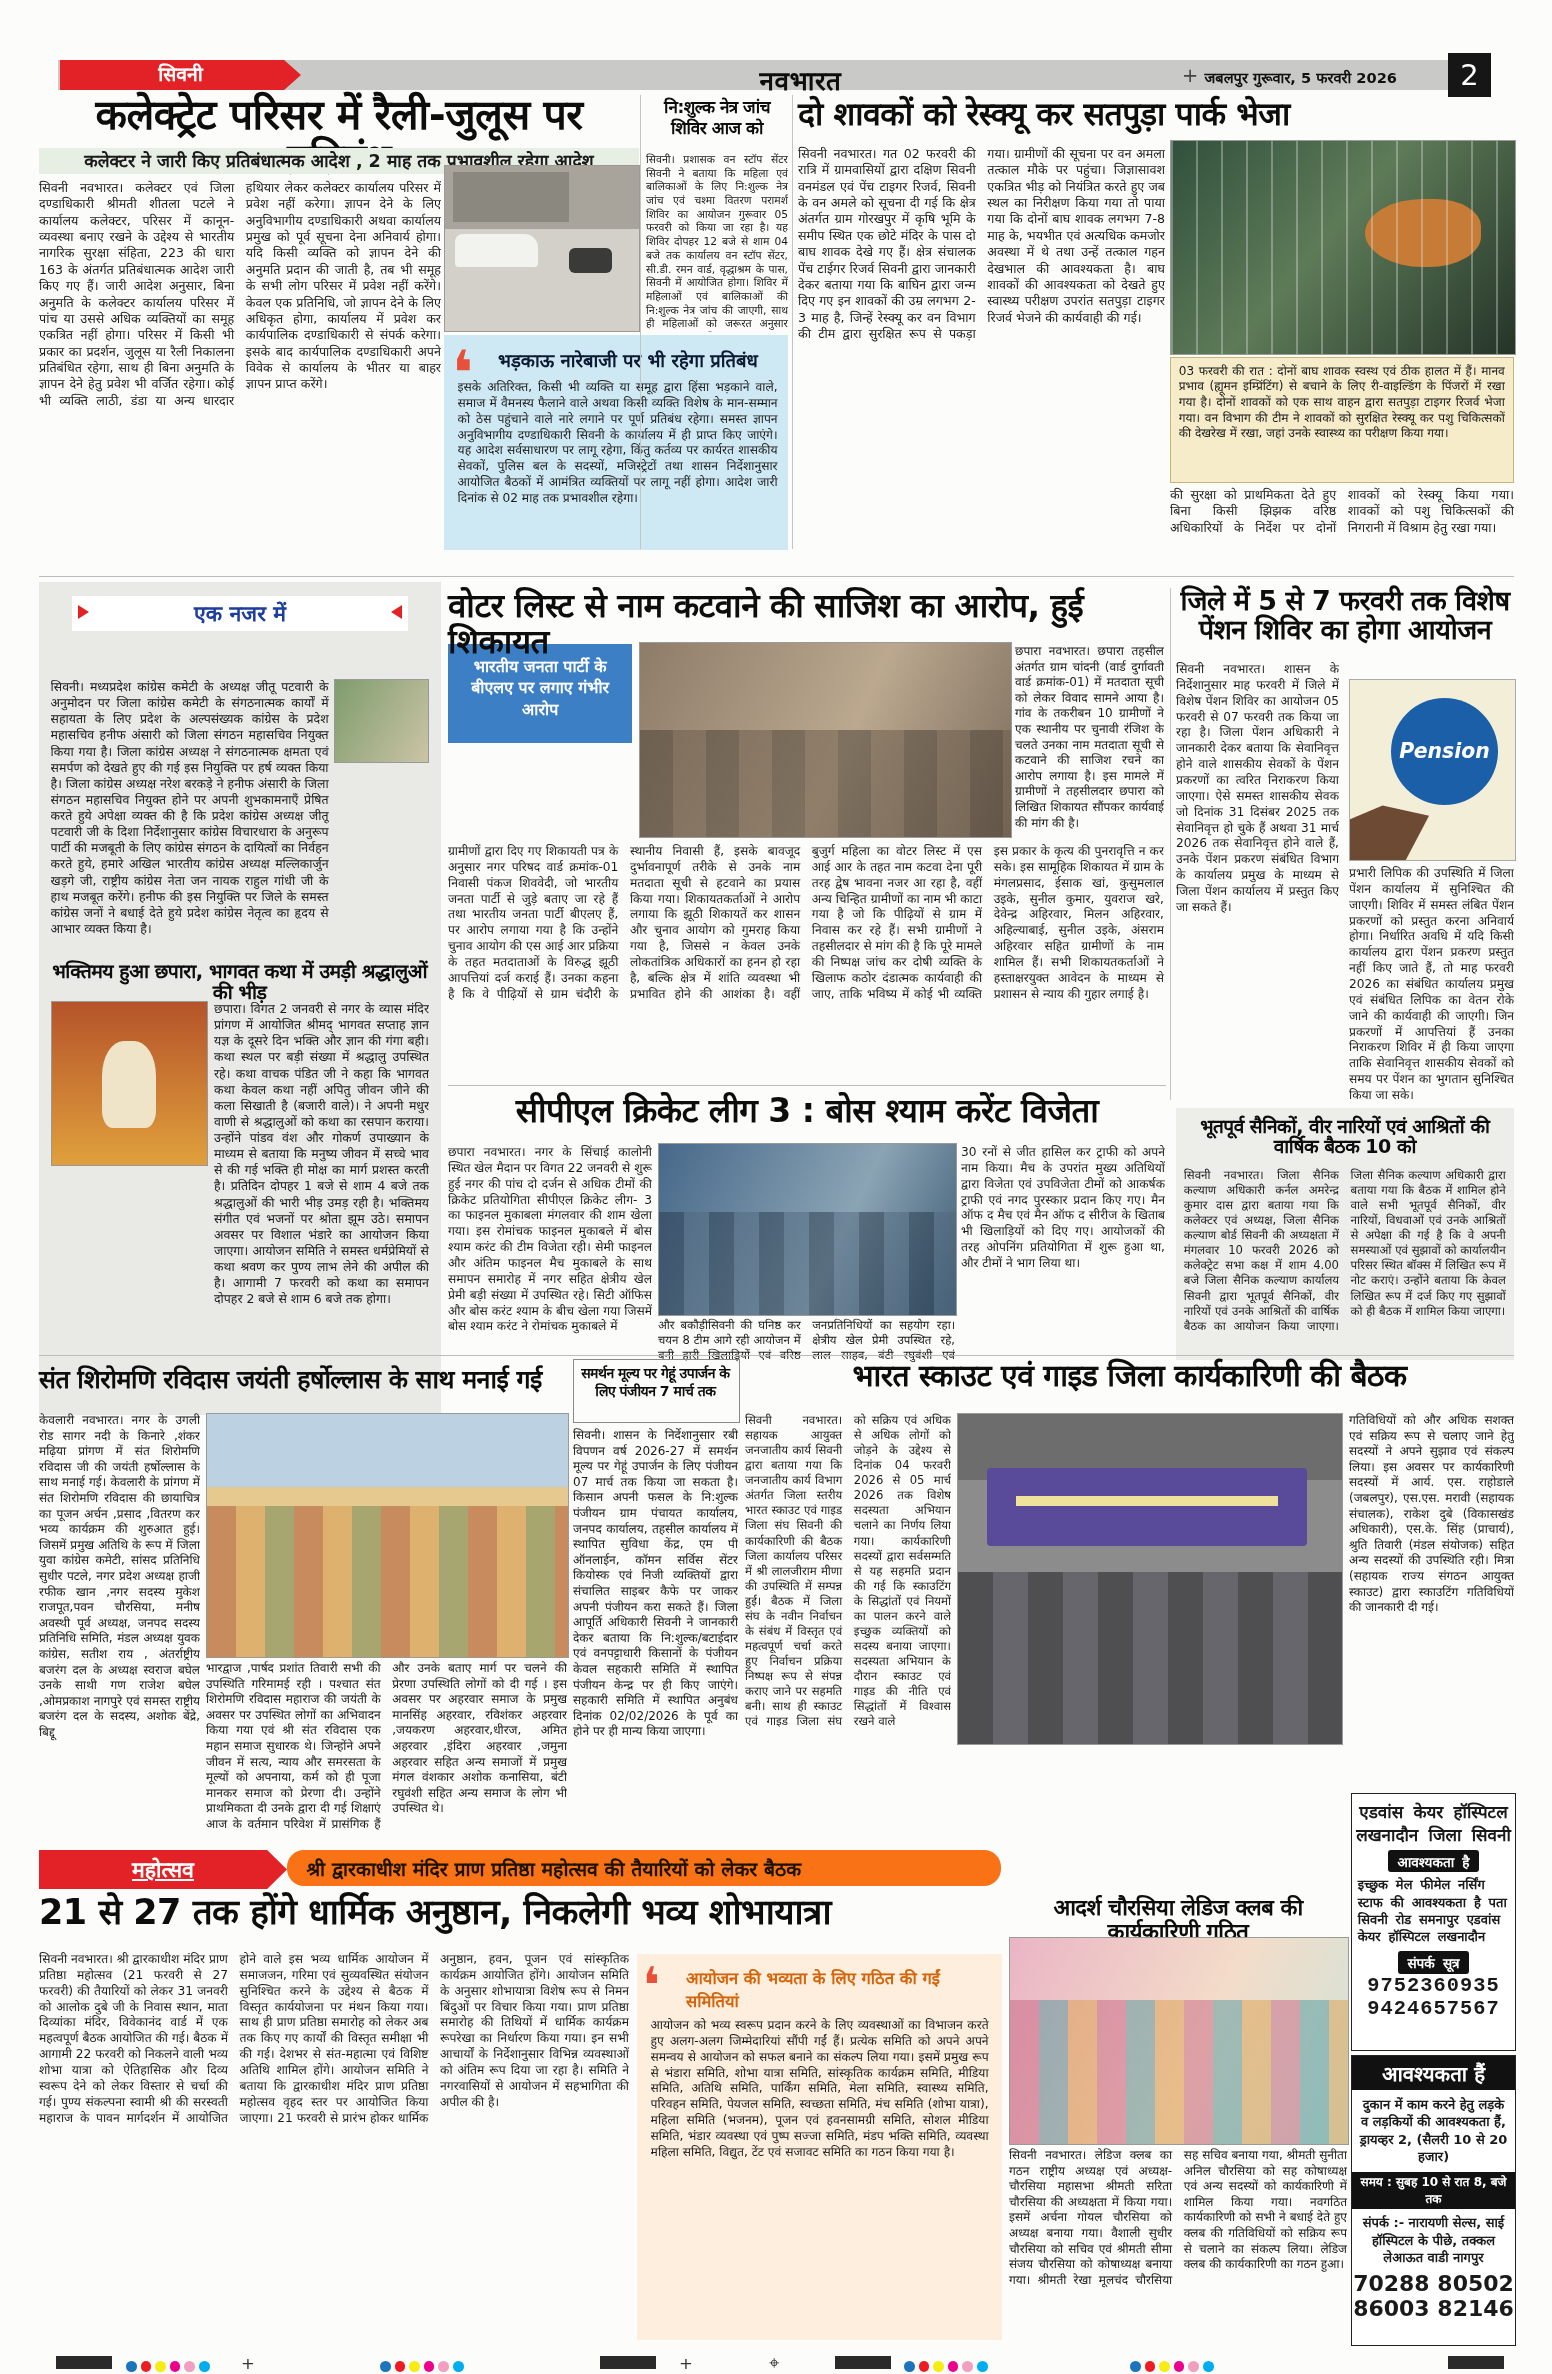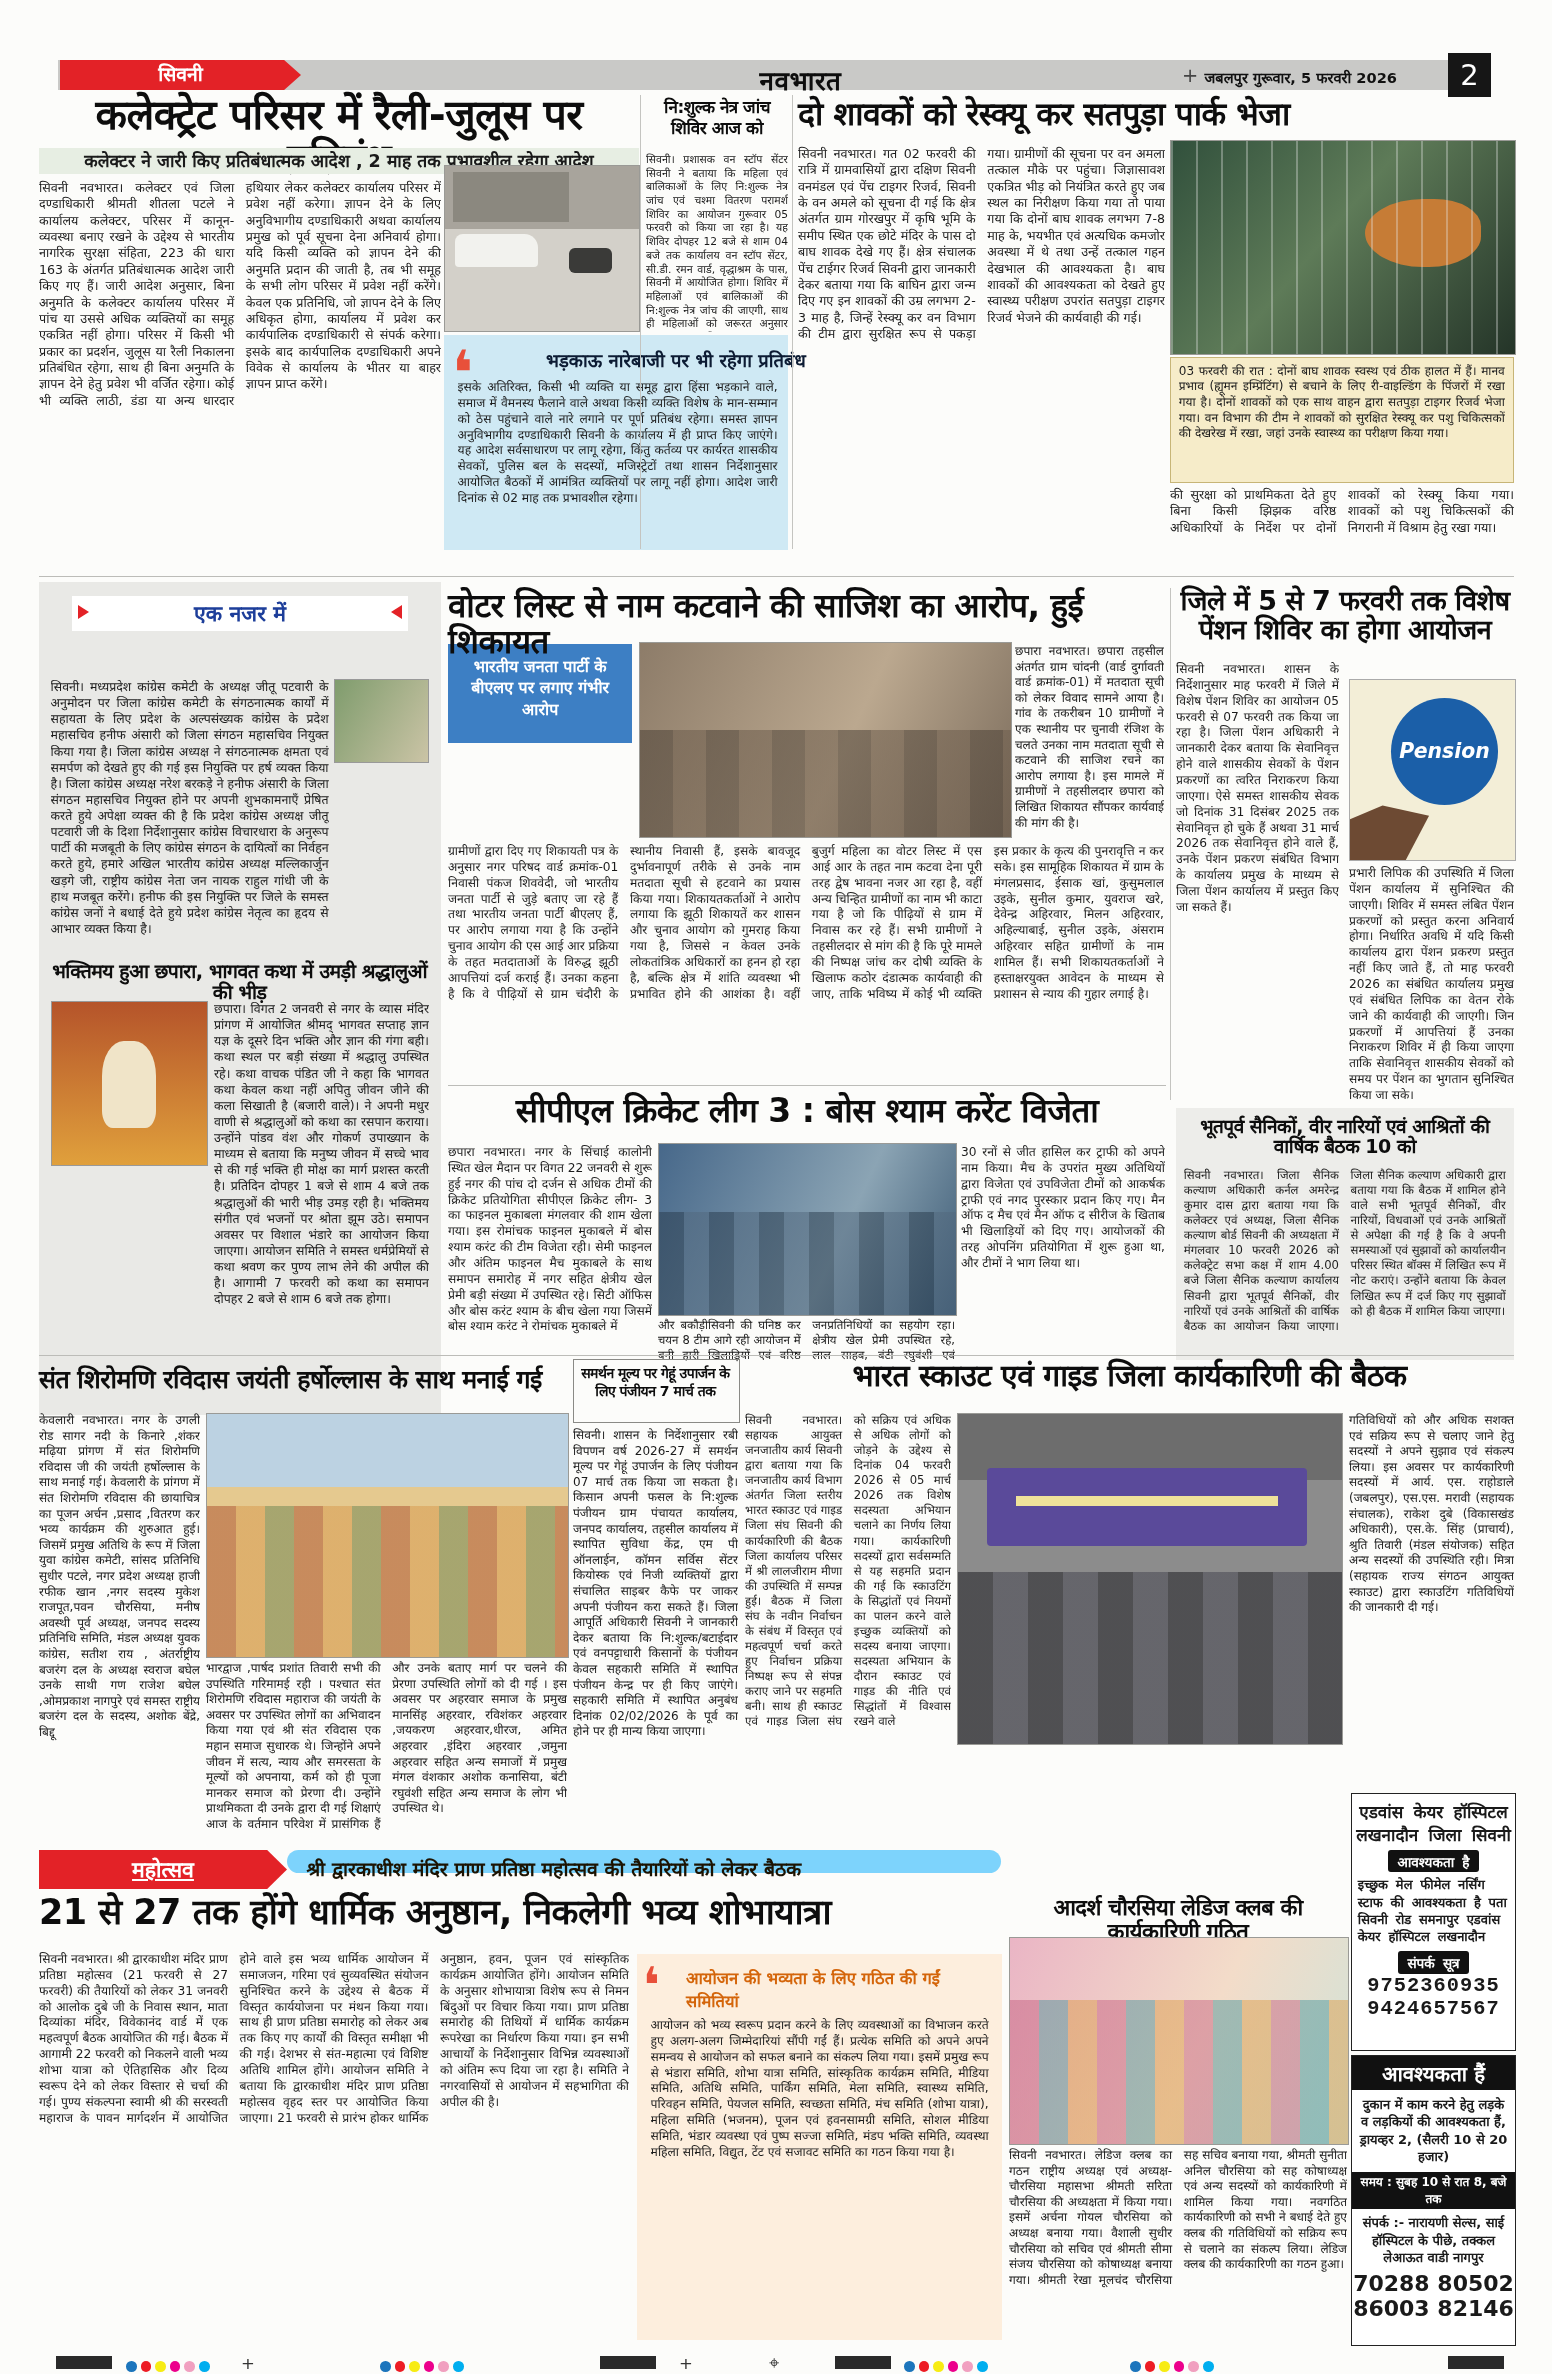--- a/index.html
+++ b/index.html
@@ -37,21 +37,21 @@
   <div class="a hl ctr" style="left:39px;top:93px;width:600px;font-size:41px;">कलेक्ट्रेट परिसर में रैली-जुलूस पर प्रतिबंध</div>
   <div class="a ctr" style="left:39px;top:148px;width:600px;height:26px;background:#e7eee3;font-size:17.5px;font-weight:700;line-height:26px;">कलेक्टर ने जारी किए प्रतिबंधात्मक आदेश , 2 माह तक प्रभावशील रहेगा आदेश</div>
   <div class="a bt bt2" style="left:39px;top:180px;width:402px;height:369px;">सिवनी नवभारत। कलेक्टर एवं जिला दण्डाधिकारी श्रीमती शीतला पटले ने कार्यालय कलेक्टर, परिसर में कानून-व्यवस्था बनाए रखने के उद्देश्य से भारतीय नागरिक सुरक्षा संहिता, 223 की धारा 163 के अंतर्गत प्रतिबंधात्मक आदेश जारी किए गए हैं। जारी आदेश अनुसार, बिना अनुमति के कलेक्टर कार्यालय परिसर में पांच या उससे अधिक व्यक्तियों का समूह एकत्रित नहीं होगा। परिसर में किसी भी प्रकार का प्रदर्शन, जुलूस या रैली निकालना प्रतिबंधित रहेगा, साथ ही बिना अनुमति के ज्ञापन देने हेतु प्रवेश भी वर्जित रहेगा। कोई भी व्यक्ति लाठी, डंडा या अन्य धारदार हथियार लेकर कलेक्टर कार्यालय परिसर में प्रवेश नहीं करेगा। ज्ञापन देने के लिए अनुविभागीय दण्डाधिकारी अथवा कार्यालय प्रमुख को पूर्व सूचना देना अनिवार्य होगा। यदि किसी व्यक्ति को ज्ञापन देने की अनुमति प्रदान की जाती है, तब भी समूह के सभी लोग परिसर में प्रवेश नहीं करेंगे। केवल एक प्रतिनिधि, जो ज्ञापन देने के लिए अधिकृत होगा, कार्यालय में प्रवेश कर कार्यपालिक दण्डाधिकारी से संपर्क करेगा। इसके बाद कार्यपालिक दण्डाधिकारी अपने विवेक से कार्यालय के भीतर या बाहर ज्ञापन प्राप्त करेंगे।</div>
   <div class="a photo" style="left:444px;top:165px;width:194px;height:165px;background:linear-gradient(#a8a49c 0 38%,#d3d0c9 38% 100%);">
     <div style="position:absolute;left:7.8px;top:5.8px;width:116px;height:50px;background:#8b887f;"></div>
     <div style="position:absolute;left:9.7px;top:68px;width:83px;height:33px;background:#f2f2ee;border-radius:7.8px 13.6px 3.9px 3.9px;"></div>
     <div style="position:absolute;left:124px;top:82px;width:43px;height:25px;background:#3a3a38;border-radius:5.8px;"></div>
   </div>
   <div class="a" style="left:444px;top:335px;width:344px;height:215px;background:#cfe9f4;padding:0;">
     <div class="quote" style="position:absolute;left:7.8px;top:13.6px;">❛</div>
-    <div style="position:absolute;left:54px;top:11.6px;width:281px;font-size:18.4px;font-weight:800;color:#0c1b33;margin-left:48px;">भड़काऊ नारेबाजी पर भी रहेगा प्रतिबंध</div>
+    <div style="position:absolute;left:54px;top:11.6px;width:281px;font-size:18.4px;font-weight:800;color:#0c1b33;">भड़काऊ नारेबाजी पर भी रहेगा प्रतिबंध</div>
     <div class="bt" style="position:absolute;left:13.6px;top:45px;width:320px;height:163px;font-size:12.2px;">इसके अतिरिक्त, किसी भी व्यक्ति या समूह द्वारा हिंसा भड़काने वाले, समाज में वैमनस्य फैलाने वाले अथवा किसी व्यक्ति विशेष के मान-सम्मान को ठेस पहुंचाने वाले नारे लगाने पर पूर्ण प्रतिबंध रहेगा। समस्त ज्ञापन अनुविभागीय दण्डाधिकारी सिवनी के कार्यालय में ही प्राप्त किए जाएंगे। यह आदेश सर्वसाधारण पर लागू रहेगा, किंतु कर्तव्य पर कार्यरत शासकीय सेवकों, पुलिस बल के सदस्यों, मजिस्ट्रेटों तथा शासन निर्देशानुसार आयोजित बैठकों में आमंत्रित व्यक्तियों पर लागू नहीं होगा। आदेश जारी दिनांक से 02 माह तक प्रभावशील रहेगा।</div>
   </div>
 
   <div class="a vr" style="left:640px;top:95px;height:454px;"></div>
   <div class="a hl ctr" style="left:646px;top:97px;width:142px;font-size:17px;line-height:1.25;">नि:शुल्क नेत्र जांच शिविर आज को</div>
   <div class="a bt" style="left:646px;top:153px;width:142px;height:179px;font-size:10.7px;line-height:1.28;">सिवनी। प्रशासक वन स्टॉप सेंटर सिवनी ने बताया कि महिला एवं बालिकाओं के लिए नि:शुल्क नेत्र जांच एवं चश्मा वितरण परामर्श शिविर का आयोजन गुरूवार 05 फरवरी को किया जा रहा है। यह शिविर दोपहर 12 बजे से शाम 04 बजे तक कार्यालय वन स्टॉप सेंटर, सी.डी. रमन वार्ड, वृद्धाश्रम के पास, सिवनी में आयोजित होगा। शिविर में महिलाओं एवं बालिकाओं की नि:शुल्क नेत्र जांच की जाएगी, साथ ही महिलाओं को जरूरत अनुसार चश्मा प्रदाय किया जाएगा। इस शिविर का मुख्य उद्देश्य महिलाओं एवं बालिकाओं को नेत्र रोगों से बचाव एवं उपचार हेतु जागरूक करना एवं उन्हें आवश्यक सहयोग उपलब्ध कराना है। अधिक जानकारी के लिए वन स्टॉप सेंटर सिवनी से संपर्क किया जा सकता है।</div>
 
   <div class="a vr" style="left:792px;top:95px;height:454px;"></div>
   <div class="a hl" style="left:798px;top:97px;width:716px;font-size:32px;">दो शावकों को रेस्क्यू कर सतपुड़ा पार्क भेजा</div>
   <div class="a bt bt2" style="left:798px;top:146px;width:367px;height:429px;">सिवनी नवभारत। गत 02 फरवरी की रात्रि में ग्रामवासियों द्वारा दक्षिण सिवनी वनमंडल एवं पेंच टाइगर रिजर्व, सिवनी के वन अमले को सूचना दी गई कि क्षेत्र अंतर्गत ग्राम गोरखपुर में कृषि भूमि के समीप स्थित एक छोटे मंदिर के पास दो बाघ शावक देखे गए हैं। क्षेत्र संचालक पेंच टाईगर रिजर्व सिवनी द्वारा जानकारी देकर बताया गया कि बाघिन द्वारा जन्म दिए गए इन शावकों की उम्र लगभग 2-3 माह है, जिन्हें रेस्क्यू कर वन विभाग की टीम द्वारा सुरक्षित रूप से पकड़ा गया। ग्रामीणों की सूचना पर वन अमला तत्काल मौके पर पहुंचा। जिज्ञासावश एकत्रित भीड़ को नियंत्रित करते हुए जब स्थल का निरीक्षण किया गया तो पाया गया कि दोनों बाघ शावक लगभग 7-8 माह के, भयभीत एवं अत्यधिक कमजोर अवस्था में थे तथा उन्हें तत्काल गहन देखभाल की आवश्यकता है। बाघ शावकों की आवश्यकता को देखते हुए स्वास्थ्य परीक्षण उपरांत सतपुड़ा टाइगर रिजर्व भेजने की कार्यवाही की गई।</div>
@@ -135,21 +135,21 @@
   <div class="a photo" style="left:957px;top:1413px;width:384px;height:330px;background:linear-gradient(#6d6d6d 0 20%,#8c8c8c 20% 100%);">
     <div style="position:absolute;left:29px;top:54px;width:320px;height:78px;background:#5a4a9a;border-radius:3.9px;"></div>
     <div style="position:absolute;left:58px;top:82px;width:262px;height:9.7px;background:#efe29a;"></div>
     <div style="position:absolute;left:0;bottom:0;width:100%;height:52%;background:repeating-linear-gradient(90deg,#2f2f33 0 35px,#51515a 35px 70px);opacity:0.65;"></div>
   </div>
   <div class="a bt" style="left:1349px;top:1413px;width:165px;height:373px;font-size:12px;">गतिविधियों को और अधिक सशक्त एवं सक्रिय रूप से चलाए जाने हेतु सदस्यों ने अपने सुझाव एवं संकल्प लिया। इस अवसर पर कार्यकारिणी सदस्यों में आर्य. एस. राहोडाले (जबलपुर), एस.एस. मरावी (सहायक संचालक), राकेश दुबे (विकासखंड अधिकारी), एस.के. सिंह (प्राचार्य), श्रुति तिवारी (मंडल संयोजक) सहित अन्य सदस्यों की उपस्थिति रही। मित्रा (सहायक राज्य संगठन आयुक्त स्काउट) द्वारा स्काउटिंग गतिविधियों की जानकारी दी गई।</div>
 
   <div class="a" style="left:39px;top:1850px;width:248px;height:39px;background:#e32227;clip-path:polygon(0 0,92% 0,100% 50%,92% 100%,0 100%);text-align:center;">
     <span style="color:#fff;font-weight:800;font-size:21.3px;line-height:39px;text-decoration:underline;">महोत्सव</span>
   </div>
-  <div class="a" style="left:287px;top:1850px;width:714px;height:23px;background:#7dd3fc;border-radius:17px;">
+  <div class="a" style="left:287px;top:1850px;width:714px;height:36px;background:#f97316;border-radius:17px;">
     <span style="display:block;padding-left:19.4px;font-weight:800;font-size:19.4px;line-height:39px;color:#1c1302;">श्री द्वारकाधीश मंदिर प्राण प्रतिष्ठा महोत्सव की तैयारियों को लेकर बैठक</span>
   </div>
   <div class="a hl" style="left:39px;top:1894px;width:873px;font-size:35px;">21 से 27 तक होंगे धार्मिक अनुष्ठान, निकलेगी भव्य शोभायात्रा</div>
   <div class="a bt bt3" style="left:39px;top:1952px;width:590px;height:388px;font-size:12.2px;">सिवनी नवभारत। श्री द्वारकाधीश मंदिर प्राण प्रतिष्ठा महोत्सव (21 फरवरी से 27 फरवरी) की तैयारियों को लेकर 31 जनवरी को आलोक दुबे जी के निवास स्थान, माता दिव्यांका मंदिर, विवेकानंद वार्ड में एक महत्वपूर्ण बैठक आयोजित की गई। बैठक में आगामी 22 फरवरी को निकलने वाली भव्य शोभा यात्रा को ऐतिहासिक और दिव्य स्वरूप देने को लेकर विस्तार से चर्चा की गई। पुण्य संकल्पना स्वामी श्री की सरस्वती महाराज के पावन मार्गदर्शन में आयोजित होने वाले इस भव्य धार्मिक आयोजन में समाजजन, गरिमा एवं सुव्यवस्थित संयोजन सुनिश्चित करने के उद्देश्य से बैठक में विस्तृत कार्ययोजना पर मंथन किया गया। साथ ही प्राण प्रतिष्ठा समारोह को लेकर अब तक किए गए कार्यों की विस्तृत समीक्षा भी की गई। देशभर से संत-महात्मा एवं विशिष्ट अतिथि शामिल होंगे। आयोजन समिति ने बताया कि द्वारकाधीश मंदिर प्राण प्रतिष्ठा महोत्सव वृहद स्तर पर आयोजित किया जाएगा। 21 फरवरी से प्रारंभ होकर धार्मिक अनुष्ठान, हवन, पूजन एवं सांस्कृतिक कार्यक्रम आयोजित होंगे। आयोजन समिति के अनुसार शोभायात्रा विशेष रूप से निमन बिंदुओं पर विचार किया गया। प्राण प्रतिष्ठा समारोह की तिथियों में धार्मिक कार्यक्रम रूपरेखा का निर्धारण किया गया। इन सभी आचार्यों के निर्देशानुसार विभिन्न व्यवस्थाओं को अंतिम रूप दिया जा रहा है। समिति ने नगरवासियों से आयोजन में सहभागिता की अपील की है।</div>
   <div class="a" style="left:637px;top:1954px;width:365px;height:386px;background:#fdeedd;">
     <div class="quote" style="position:absolute;left:5.8px;top:11.6px;font-size:50px;">❛</div>
     <div style="position:absolute;left:49px;top:11.6px;width:303px;font-size:16.5px;font-weight:800;color:#d4650a;">आयोजन की भव्यता के लिए गठित की गईं समितियां</div>
     <div class="bt" style="position:absolute;left:13.6px;top:64px;width:338px;height:311px;font-size:12.2px;">आयोजन को भव्य स्वरूप प्रदान करने के लिए व्यवस्थाओं का विभाजन करते हुए अलग-अलग जिम्मेदारियां सौंपी गईं हैं। प्रत्येक समिति को अपने अपने समन्वय से आयोजन को सफल बनाने का संकल्प लिया गया। इसमें प्रमुख रूप से भंडारा समिति, शोभा यात्रा समिति, सांस्कृतिक कार्यक्रम समिति, मीडिया समिति, अतिथि समिति, पार्किंग समिति, मेला समिति, स्वास्थ्य समिति, परिवहन समिति, पेयजल समिति, स्वच्छता समिति, मंच समिति (शोभा यात्रा), महिला समिति (भजनम), पूजन एवं हवनसामग्री समिति, सोशल मीडिया समिति, भंडार व्यवस्था एवं पुष्प सज्जा समिति, मंडप भक्ति समिति, व्यवस्था महिला समिति, विद्युत, टेंट एवं सजावट समिति का गठन किया गया है।</div>
   </div>
 

